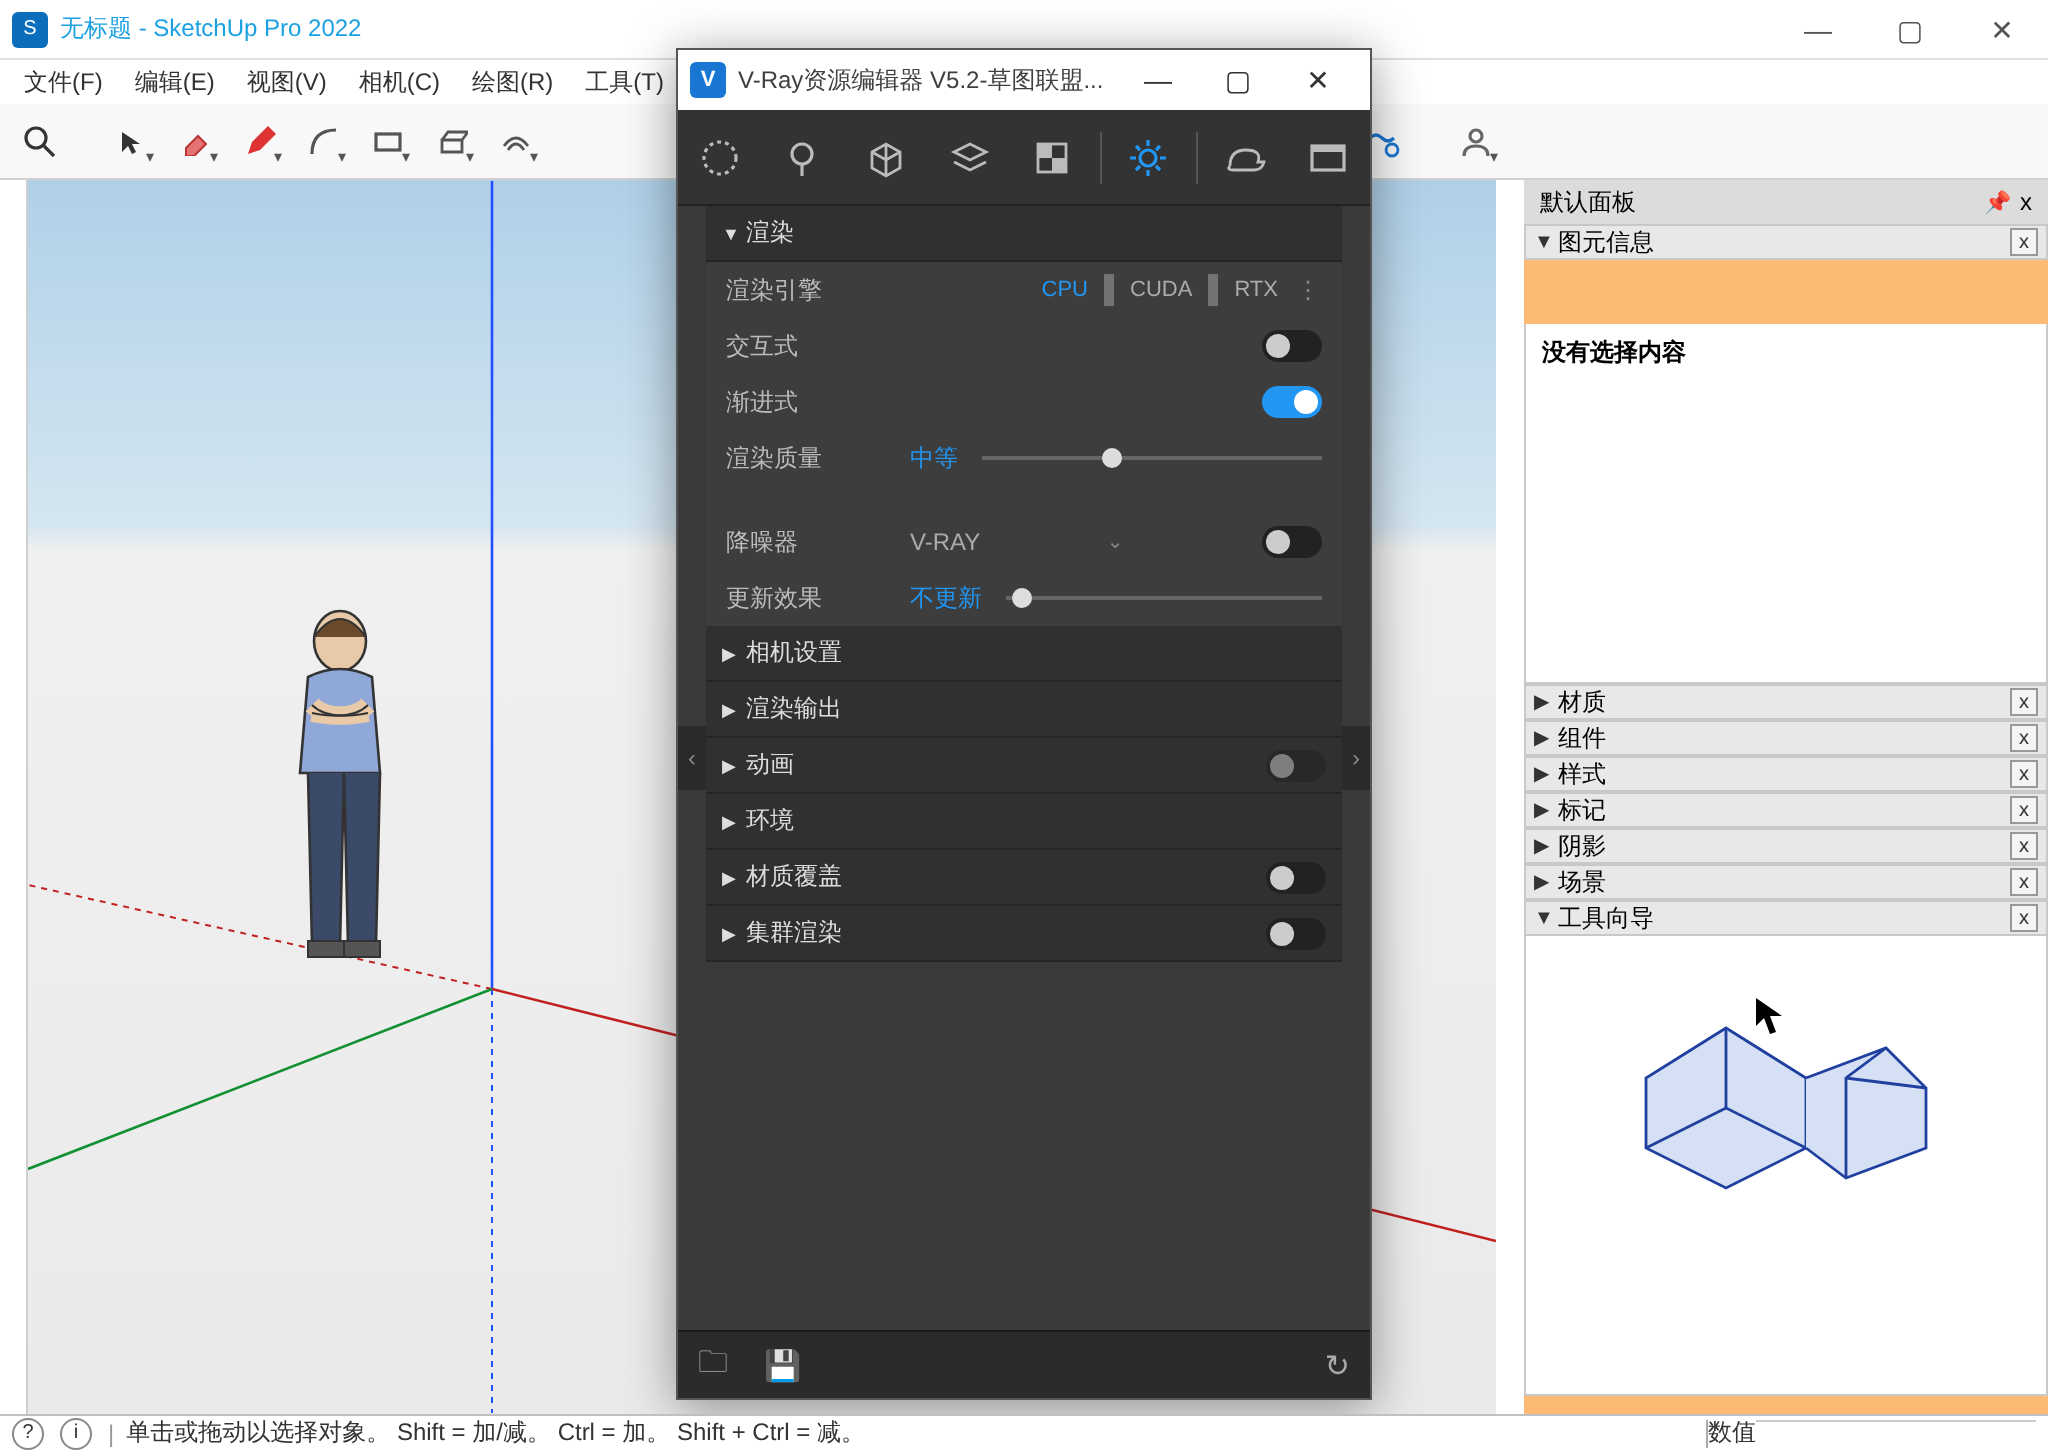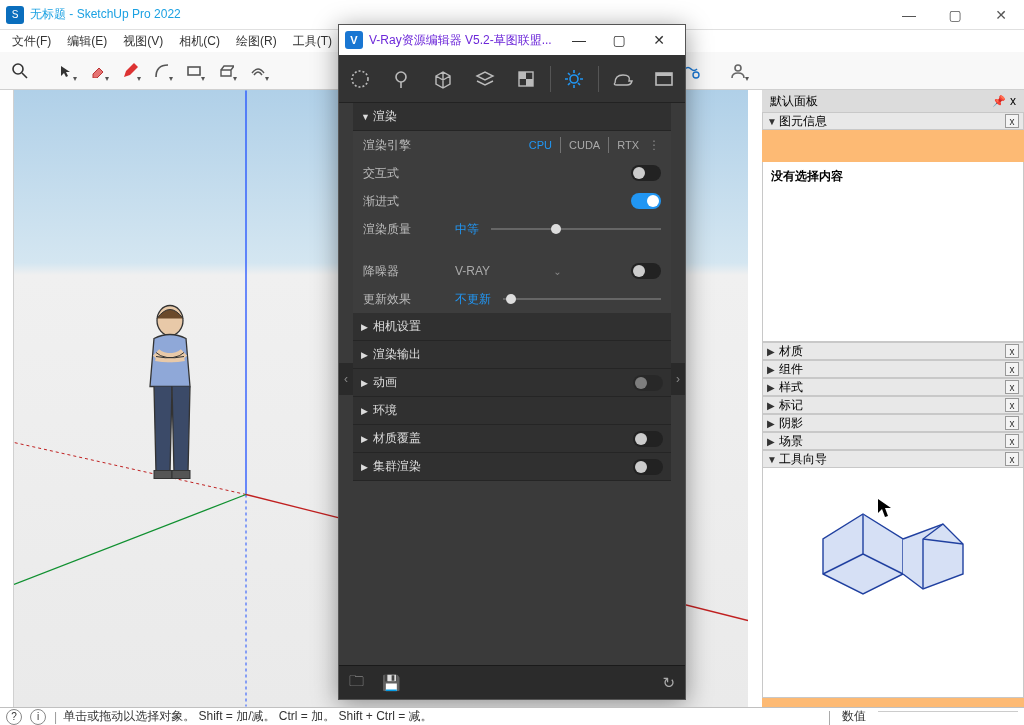--- a/index.html
+++ b/index.html
@@ -41,29 +41,29 @@
 .tool-guide-body svg { margin-top:10px; }
 .tool-guide-text { width:100%; margin-top:4px; }
 .tool-guide-text .t1 { font-weight:bold; font-size:15px; }
 .tool-guide-text .t2 { font-size:11px; color:#333; }
 .tool-guide-text .t3 { font-weight:bold; font-size:12px; margin-top:6px; }
 .tool-guide-text .t4 { font-size:11px; color:#333; }
 
 
 .statusbar { position:absolute; left:0; right:0; bottom:0; height:18px; background:#fff; border-top:1px solid #c0c0c0; display:flex; align-items:center; padding:0 6px; font-size:12px; color:#333; }
 .statusbar .sb-icon { width:16px; height:16px; border:1px solid #888; border-radius:50%; display:flex; align-items:center; justify-content:center; font-size:10px; margin-right:8px; }
-.statusbar .sb-right { margin-left:auto; display:flex; align-items:flex-end; gap:12px; }
+.statusbar .sb-right { margin-left:auto; display:flex; align-items:center; gap:0; }
 .statusbar .sb-right .divider { width:1px; height:14px; background:#aaa; }
 .statusbar .sb-field { width:140px; height:14px; border:1px solid #ccc; border-left:none; border-right:none; border-bottom:none; }
 
 
 .vray-window { position:absolute; left:338px; top:24px; width:348px; height:676px; background:#3a3a3a; border:1px solid #555; box-shadow:0 4px 24px rgba(0,0,0,0.4); display:flex; flex-direction:column; }
 .vray-title { height:30px; background:#fff; display:flex; align-items:center; padding:0 6px; }
 .vray-title .vicon { width:18px; height:18px; background:#1976d2; border-radius:3px; color:#fff; font-size:11px; display:flex; align-items:center; justify-content:center; font-weight:bold; margin-right:6px; }
-.vray-title .vt-text { font-size:12px; color:#6d28d9; flex:1; }
+.vray-title .vt-text { font-size:12px; color:#404040; flex:1; }
 .vray-title .vt-ctrl { display:flex; gap:0; }
 .vray-title .vt-ctrl div { width:40px; height:28px; display:flex; align-items:center; justify-content:center; font-size:14px; color:#333; }
 
 .vray-tabs { height:48px; background:#333; display:flex; align-items:center; justify-content:space-around; border-bottom:1px solid #222; }
 .vray-tabs .vtab { width:36px; height:36px; display:flex; align-items:center; justify-content:center; color:#bbb; border-radius:2px; }
 .vray-tabs .vtab.active { color:#2196f3; }
 .vray-tabs .vtab-sep { width:1px; height:26px; background:#555; }
 
 .vray-body { flex:1; background:#3a3a3a; overflow:hidden; position:relative; }
 .vray-arrow { position:absolute; top:260px; background:#2a2a2a; width:14px; height:32px; display:flex; align-items:center; justify-content:center; color:#888; font-size:12px; }
@@ -74,21 +74,21 @@
 .vray-section-header { background:#303030; height:28px; display:flex; align-items:center; padding:0 8px; color:#ddd; font-size:12px; border-bottom:1px solid #252525; }
 .vray-section-header .arrow { width:12px; font-size:9px; }
 .vray-section-header .toggle-r { margin-left:auto; }
 .vray-section-body { background:#3d3d3d; }
 
 .vray-row { height:28px; display:flex; align-items:center; padding:0 10px; color:#bbb; font-size:12px; }
 .vray-row .label { width:92px; }
 .vray-row .val { color:#2196f3; }
 .vray-row .val-gray { color:#aaa; }
 .vray-row .pill-group { margin-left:auto; display:flex; gap:0; align-items:center; }
-.vray-row .pill { padding:2px 8px; border-left:1px solid #737373; color:#aaa; font-size:11px; }
+.vray-row .pill { padding:2px 8px; border-left:5px solid #737373; color:#aaa; font-size:11px; }
 .vray-row .pill.first { border-left:none; }
 .vray-row .pill.active { color:#2196f3; }
 .vray-row .dots { width:14px; text-align:center; color:#888; }
 .vray-row .chev { margin-left:auto; margin-right:6px; color:#888; font-size:10px; }
 
 .toggle { width:30px; height:16px; background:#222; border-radius:8px; position:relative; margin-left:auto; }
 .toggle .knob { width:12px; height:12px; background:#ccc; border-radius:50%; position:absolute; top:2px; left:2px; }
 .toggle.on { background:#2196f3; }
 .toggle.on .knob { left:16px; background:#fff; }
 

